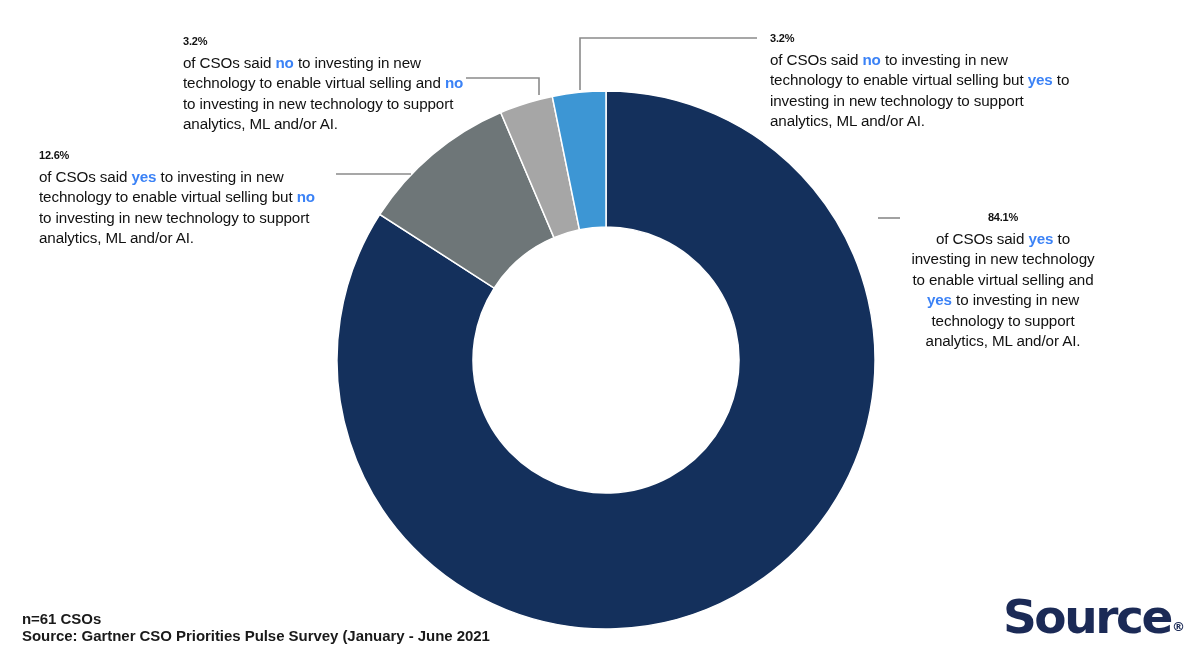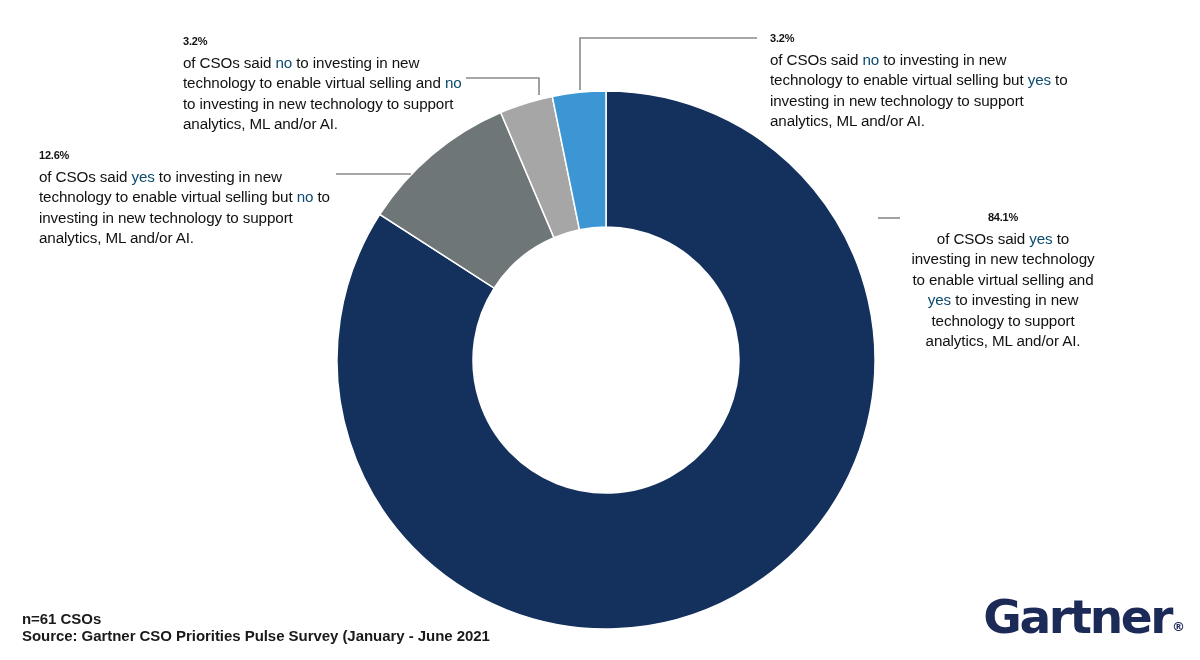--- a/index.html
+++ b/index.html
@@ -48,21 +48,21 @@
     letter-spacing: -0.1px;
   }
   .callout .pct {
     font-weight: bold;
     font-size: 11px;
     display: block;
     margin-bottom: 1px;
     letter-spacing: -0.2px;
   }
   .callout .body { display: block; }
-  .hl { color: #0c4a6e; font-weight: normal; }
+  .hl { color: #3b82f6; font-weight: bold; }
 
   #callout-tl { left: 183px; top: 31px;  width: 290px; }
   #callout-l  { left: 39px;  top: 145px; width: 292px; }
   #callout-tr { left: 770px; top: 28px;  width: 300px; }
   #callout-r  { left: 908px; top: 207px; width: 190px; text-align: center; }
 
   
   #footnotes {
     position: absolute;
     left: 22px;
@@ -141,15 +141,15 @@
   <div class="callout" id="callout-r">
     <span class="pct">84.1%</span>
     <span class="body"><span>of CSOs said </span><span class="hl">yes</span><span> to investing in new technology to enable virtual selling and </span><span class="hl">yes</span><span> to investing in new technology to support analytics, ML and/or AI.</span></span>
   </div>
 
   <div id="footnotes">
     <div>n=61 CSOs</div>
     <div>Source: Gartner CSO Priorities Pulse Survey (January - June 2021</div>
   </div>
 
-  <div id="brand-logo"><span>Gartner</span><span class="reg">®</span></div>
+  <div id="brand-logo"><span>Source</span><span class="reg">®</span></div>
 
 </div>
 
 </body></html>

